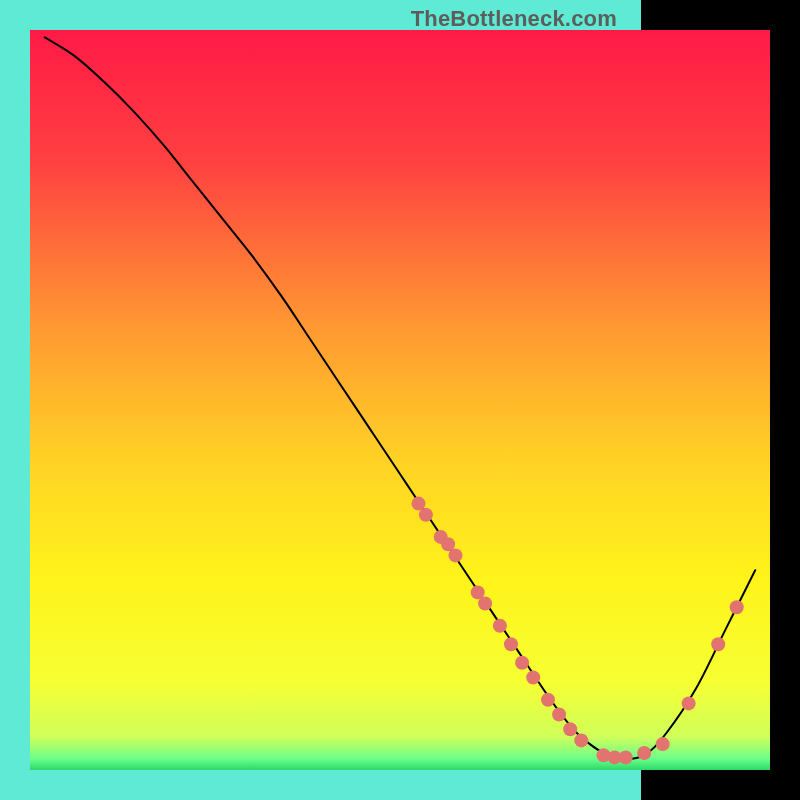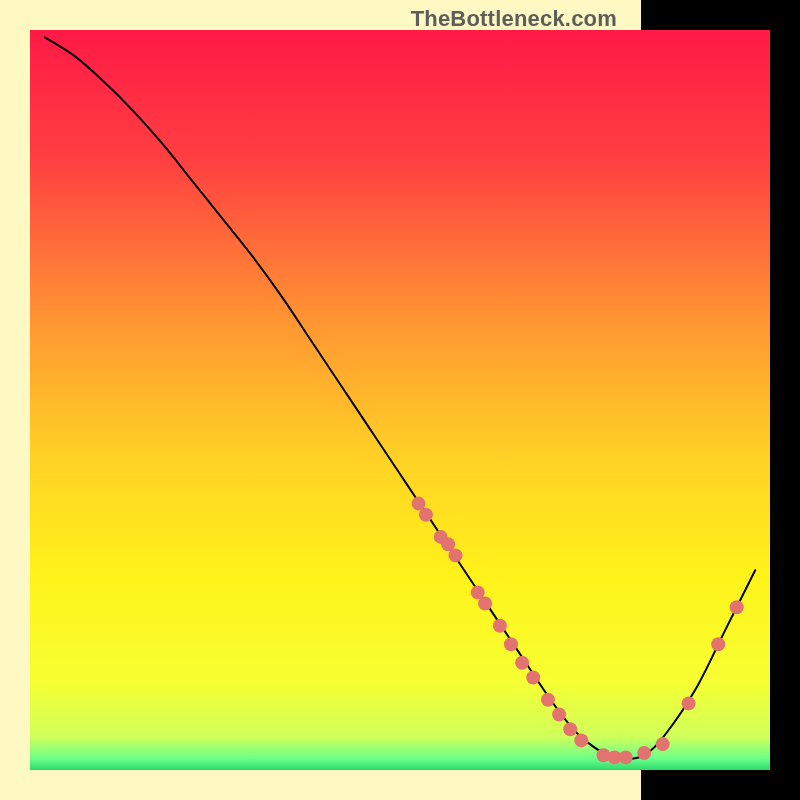--- a/index.html
+++ b/index.html
@@ -8,21 +8,21 @@
     background: #000;
     width: 800px;
     height: 800px;
     overflow: hidden;
     font-family: Arial, sans-serif;
   }
   .stage {
     position: relative;
     width: 641px;
     height: 800px;
-    background: #fef9c3;
+    background: #5eead4;
   }
   .watermark {
     position: absolute;
     top: 6px;
     right: 24px;
     color: #5d5d5c;
     font-size: 22px;
     font-weight: 600;
     letter-spacing: 0.2px;
     z-index: 10;

